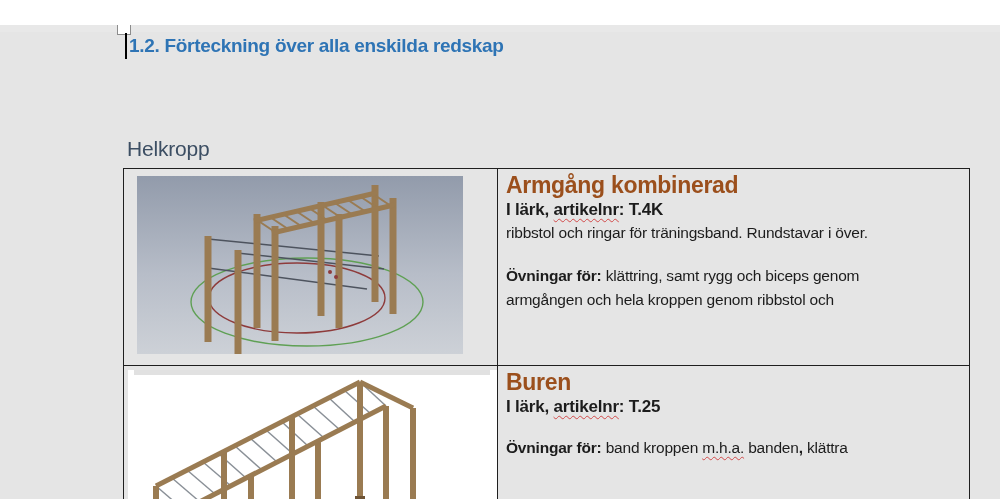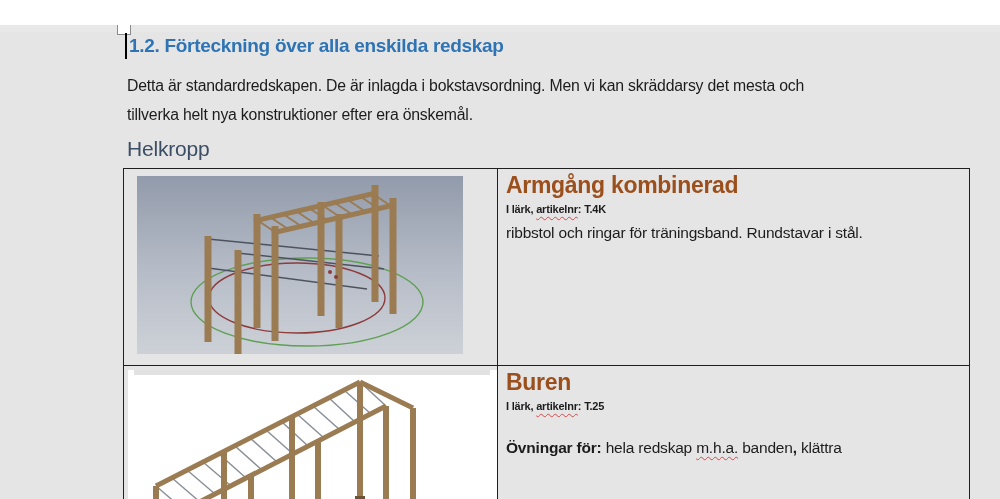--- a/index.html
+++ b/index.html
@@ -39,45 +39,41 @@
     border:1px solid var(--border-dark);
   }
   .t-row{display:flex;width:100%;}
   .t-row.row1{height:196px;border-bottom:1px solid var(--border-dark);}
   .t-row.row2{height:182px;}
   .cell-img{width:373px;border-right:1px solid var(--border-dark);overflow:hidden;flex:none;}
   .cell-txt{flex:1;padding:3px 4px 0 8px;overflow:hidden;}
   .img1{margin:7px 0 0 13px;display:block;}
   .img2{margin:4px 0 0 4px;display:block;}
   .p-title{font-size:23px;line-height:26px;font-weight:bold;color:var(--product-brown);letter-spacing:-0.3px;white-space:nowrap;}
-  .p-sub{font-size:11px;line-height:23px;font-weight:bold;white-space:nowrap;letter-spacing:-0.2px;}
+  .p-sub{font-size:17px;line-height:23px;font-weight:bold;white-space:nowrap;letter-spacing:-0.2px;}
   .p-line{font-size:15.5px;line-height:24.5px;white-space:nowrap;letter-spacing:-0.2px;}
   .p-blank{height:18px;}
   .bold{font-weight:bold;}
   .sic{
     text-decoration-line:underline;text-decoration-style:wavy;
     text-decoration-color:var(--squiggle-red);text-decoration-thickness:1px;
     text-underline-offset:3px;
   }
 </style>
 </head>
 <body>
 
 <div class="screen">
 
   <div class="top-strip"></div>
   <div class="table-handle"></div>
   <div class="caret"></div>
 
   <div class="doc-heading">1.2. Förteckning över alla enskilda redskap</div>
 
-  <div class="intro">
-    <div>Detta är standardredskapen. De är inlagda i bokstavsordning. Men vi kan skräddarsy det mesta och</div>
-    <div>tillverka helt nya konstruktioner efter era önskemål.</div>
-  </div>
 
   <div class="subsection">Helkropp</div>
 
   <div class="doc-table">
 
     <div class="t-row row1">
       <div class="cell-img">
         <svg class="img1" width="326" height="178" viewBox="0 0 326 178">
           <defs>
             <linearGradient id="bg1" x1="0" y1="0" x2="0" y2="1">
@@ -129,22 +125,24 @@
 
           <g fill="var(--oval-maroon)">
             <circle cx="193" cy="96" r="2"></circle>
               <circle cx="199" cy="101" r="2"></circle>
           </g>
         </svg>
       </div>
       <div class="cell-txt">
         <div class="p-title">Armgång kombinerad</div>
         <div class="p-sub"><span>I lärk, </span><span class="sic">artikelnr</span><span>: T.4K</span></div>
-        <div class="p-line">ribbstol och ringar för träningsband. Rundstavar i stål.</div>
+        <div class="p-line">ribbstol och ringar för träningsband. Rundstavar i över.</div>
         <div class="p-blank"></div>
+        <div class="p-line"><span class="bold">Övningar för:</span><span> klättring, samt rygg och biceps genom</span></div>
+        <div class="p-line">armgången och hela kroppen genom ribbstol och</div>
       </div>
     </div>
 
     <div class="t-row row2">
       <div class="cell-img">
         <svg class="img2" width="372" height="154" viewBox="0 0 372 154">
           <rect x="0" y="0" width="372" height="154" fill="#ffffff"></rect>
           <rect x="6" y="0" width="356" height="5" fill="#D9D9D9" opacity="0.8"></rect>
 
           <g stroke="#8A9097" stroke-width="1.5">
@@ -186,18 +184,18 @@
             <rect x="227" y="126" width="10" height="7"></rect>
             <rect x="253" y="138" width="10" height="7"></rect>
             <rect x="280" y="131" width="10" height="7"></rect>
           </g>
         </svg>
       </div>
       <div class="cell-txt">
         <div class="p-title">Buren</div>
         <div class="p-sub"><span>I lärk, </span><span class="sic">artikelnr</span><span>: T.25</span></div>
         <div class="p-blank"></div>
-        <div class="p-line"><span class="bold">Övningar för:</span><span> hela redskap </span><span class="sic">m.h.a.</span><span> banden</span><span class="bold">,</span><span> klättra</span></div>
+        <div class="p-line"><span class="bold">Övningar för:</span><span> band kroppen </span><span class="sic">m.h.a.</span><span> banden</span><span class="bold">,</span><span> klättra</span></div>
       </div>
     </div>
 
   </div>
 </div>
 
 </body></html>

